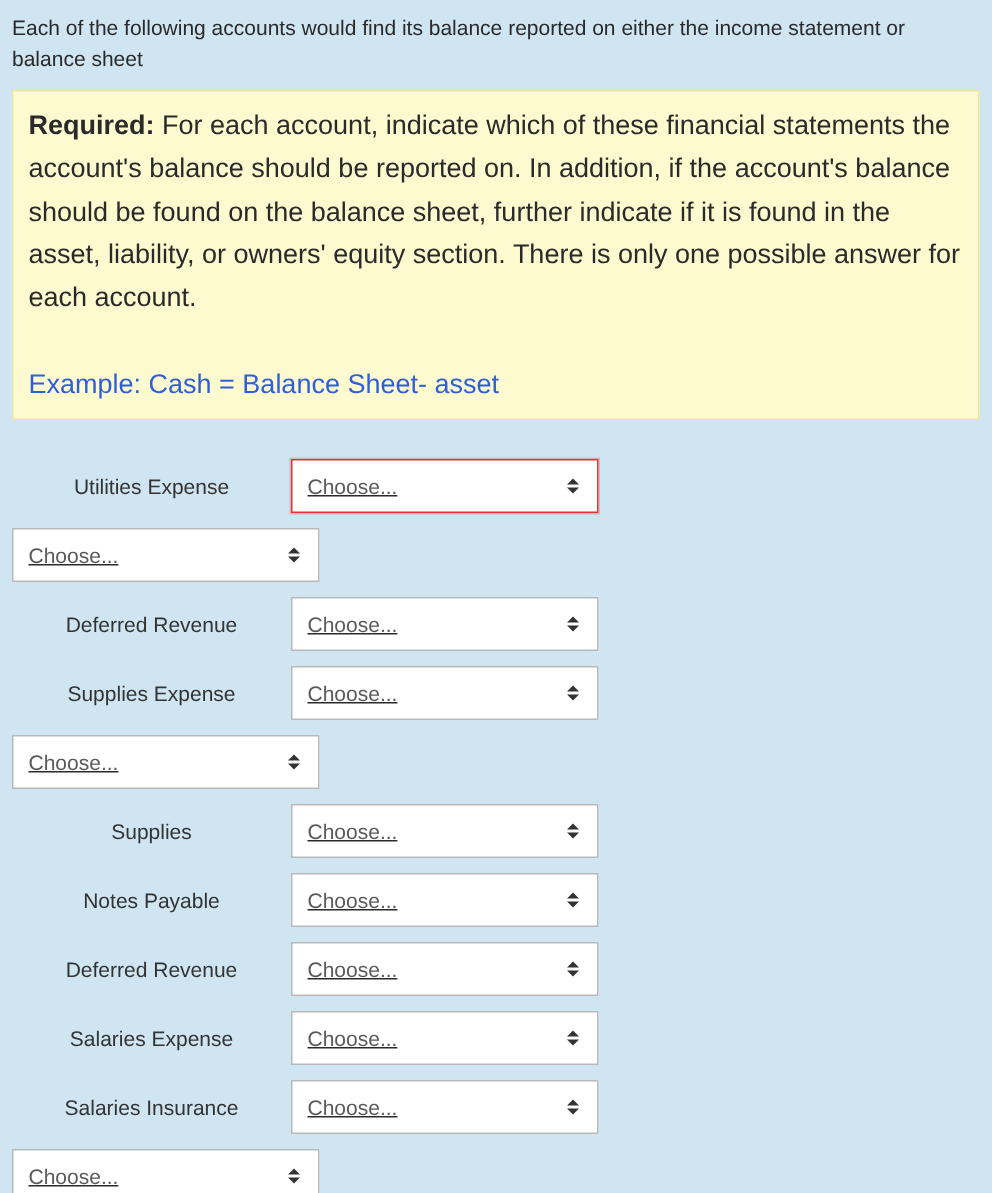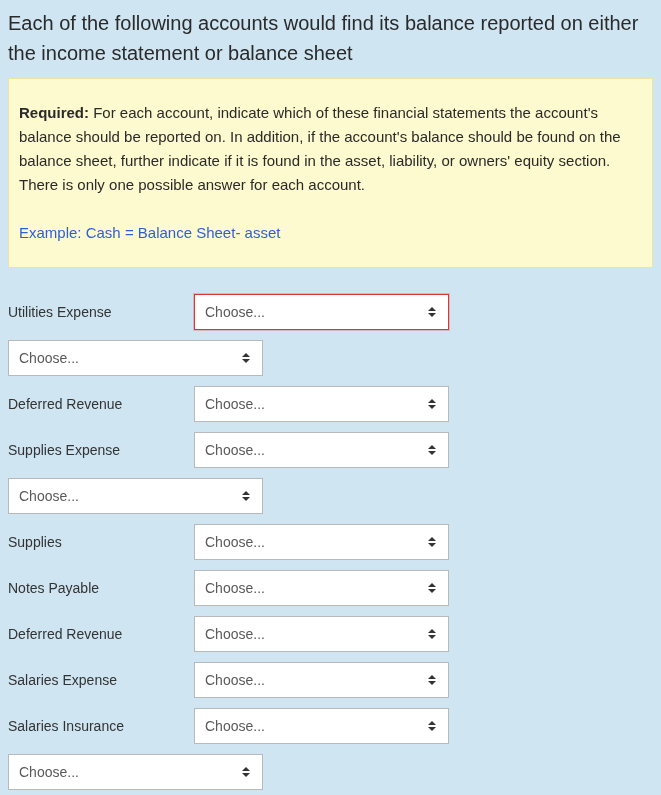--- a/index.html
+++ b/index.html
@@ -11,55 +11,57 @@
       font-family: Arial, Helvetica, sans-serif;
       background-color: #cfe5f2;
       width: 661px;
       padding: 8px;
       font-size: 14px;
       color: #2a2a2a;
     }
     .intro {
       margin-bottom: 10px;
       line-height: 1.5;
-      font-size: 20px;
+      font-size: 14px;
     }
     .required-box {
       background-color: #fefacf;
       border: 1px solid #eee3a0;
-      padding: 22px 10px;
+      padding: 8px 10px;
       margin-bottom: 26px;
       line-height: 1.6;
-      font-size: 15px;
+      font-size: 18px;
     }
     .required-label {
       font-weight: bold;
     }
     .example-link {
       color: #2e5fd8;
       cursor: pointer;
       text-align: right;
     }
     .accounts-table {
       width: 100%;
     }
     .account-row {
       display: flex;
       align-items: center;
       margin-bottom: 10px;
+      text-align: center;
     }
     .account-label {
       width: 186px;
       flex-shrink: 0;
       font-size: 14px;
       color: #333;
     }
     .select-wrapper {
       position: relative;
-      width: 255px;
+      width: 205px;
+      text-decoration: underline;
     }
     .select-control {
       width: 100%;
       height: 36px;
       background: #ffffff;
       border: 1px solid #b9b9b9;
       padding: 0 30px 0 10px;
       font-size: 14px;
       color: #5a5a5a;
       display: flex;

